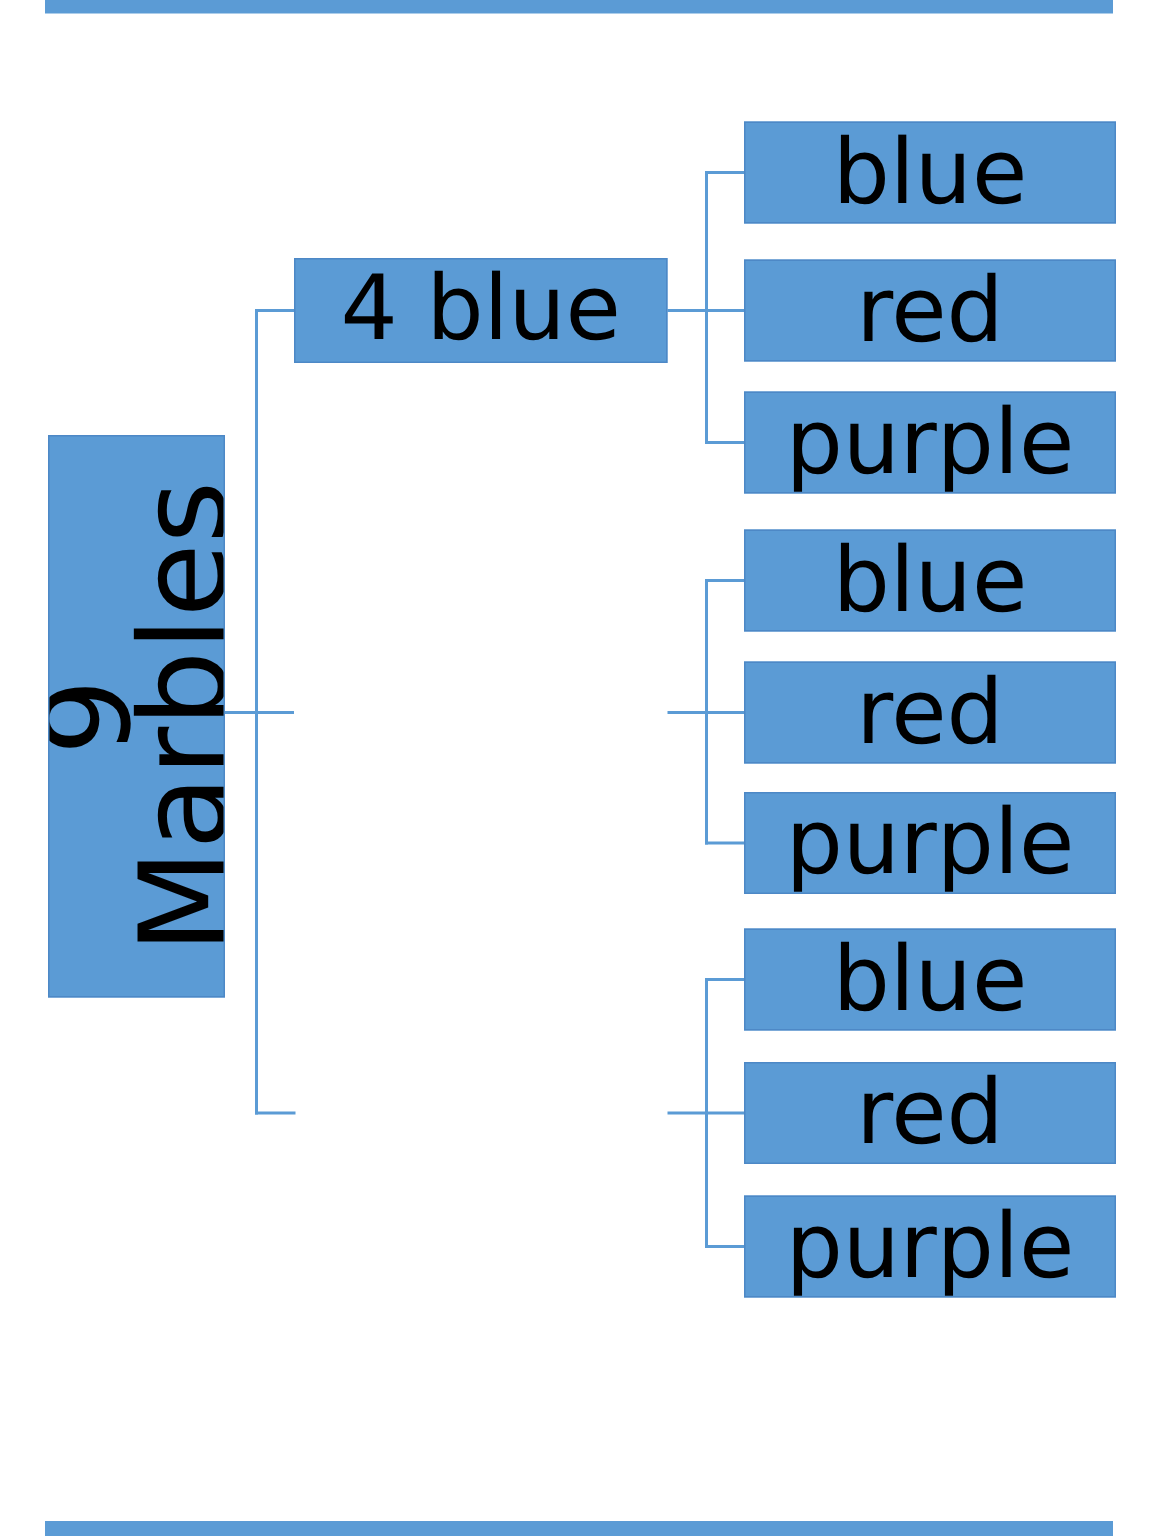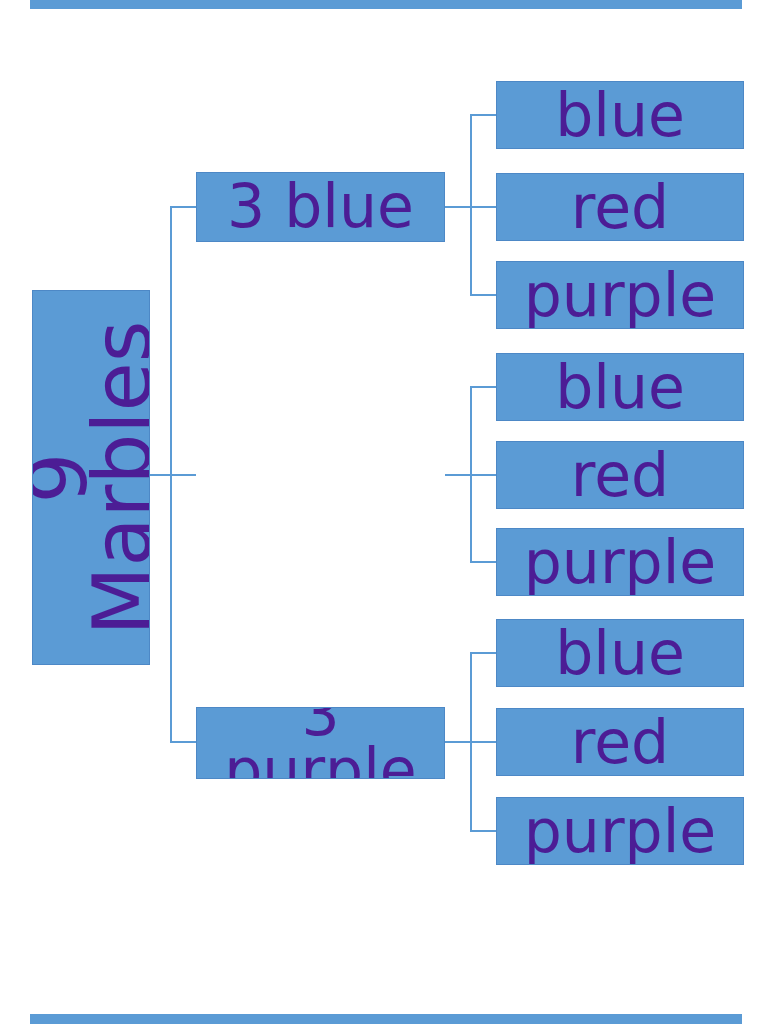--- a/index.html
+++ b/index.html
@@ -21,21 +21,21 @@
   .edge-bar.bottom { top: 1014px; height: 10px; }
   .conn {
     position: absolute;
     background: #5b9bd5;
   }
   .node {
     position: absolute;
     background: #5b9bd5;
     border: 1px solid #4d88c6;
     box-sizing: border-box;
-    color: #4c1d95;
+    color: #000000;
     display: flex;
     align-items: center;
     justify-content: center;
     text-align: center;
     overflow: hidden;
   }
   .leaf {
     left: 496px;
     width: 248px;
     height: 68px;
@@ -94,24 +94,21 @@
   <div class="conn" style="left:445px; top:741px; width:51px; height:2px;"></div>
   <div class="conn" style="left:470px; top:652px; width:2px;  height:180px;"></div>
   <div class="conn" style="left:470px; top:652px; width:26px; height:2px;"></div>
   <div class="conn" style="left:470px; top:830px; width:26px; height:2px;"></div>
 
   <div class="node root">
     <div class="rot">9 Marbles</div>
   </div>
 
   <div class="node mid" style="top:172px; height:70px;">
-      <span>3 blue</span>
-    </div>
-  <div class="node mid" style="top:707px; height:72px;">
-      <span>3 purple</span>
+      <span>4 blue</span>
     </div>
 
   <div class="node leaf" style="top:81px;">
       <span>blue</span>
     </div>
   <div class="node leaf" style="top:173px;">
       <span>red</span>
     </div>
   <div class="node leaf" style="top:261px;">
       <span>purple</span>

